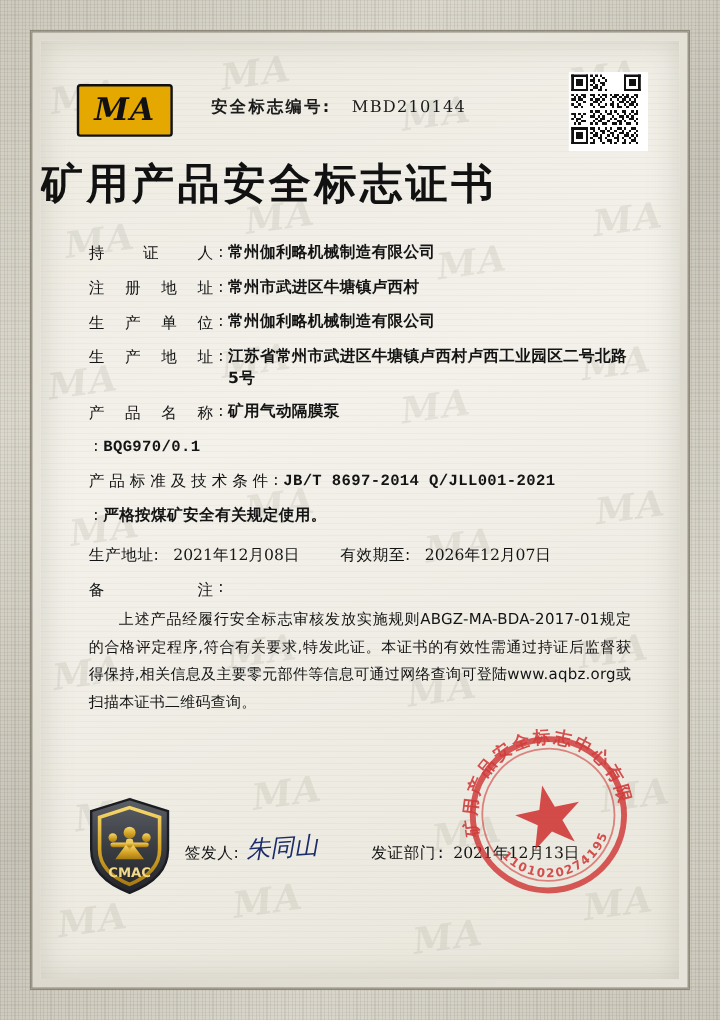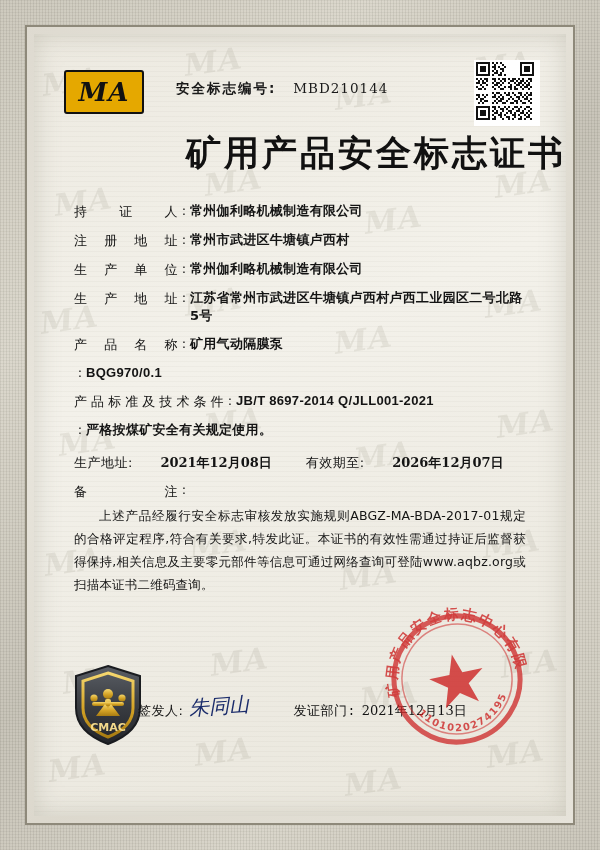--- a/index.html
+++ b/index.html
@@ -121,21 +121,21 @@
     background: #fff;
     padding: 2px;
   }
   .qr svg { display: block; }
 
   
   .title {
     position: absolute;
     top: 96px;
     left: 0; right: 0;
-    text-align: right;
+    text-align: left;
     font-family: "DejaVu Serif", "Liberation Serif", serif;
     font-weight: 800;
     font-size: 35px;
     letter-spacing: 3px;
     color: #111;
   }
 
   
   .fields {
     position: absolute;
@@ -163,39 +163,39 @@
     width: 12px;
     flex: 0 0 12px;
     text-align: center;
   }
   .f-value {
     flex: 1;
     font-weight: bold;
     letter-spacing: 0.3px;
   }
   .f-value.mono {
-    font-family: Liberation Sans, sans-serif;
+    font-family: Liberation Mono, monospace;
   }
 
   .row-wide .f-label { width: 150px; flex: 0 0 150px; }
 
   
   .date-row {
     display: flex;
     align-items: baseline;
     font-size: 13px;
     color: #141414;
     margin-top: 14px;
     margin-bottom: 10px;
   }
   .date-row .dl { letter-spacing: 0.5px; }
   .date-row .dv {
-    font-weight: bold;
+    font-weight: normal;
     font-family: "DejaVu Serif","Liberation Serif",serif;
-    margin-left: 28px;
+    margin-left: 12px;
   }
   .date-row .gap { width: 34px; }
 
   .remark-row {
     display: flex;
     font-size: 13px;
     color: #141414;
     margin-bottom: 10px;
   }
 
@@ -217,21 +217,21 @@
   .cmac-badge {
     position: absolute;
     left: 38px;
     bottom: 70px;
     width: 72px;
     height: 82px;
   }
 
   .sign-row {
     position: absolute;
-    left: 104px;
+    left: 120px;
     right: 30px;
     bottom: 96px;
     display: flex;
     align-items: flex-end;
     font-size: 13px;
     color: #141414;
   }
   .sign-label { letter-spacing: 0.5px; }
   .sign-script {
     font-family: "DejaVu Serif", "Liberation Serif", serif;

